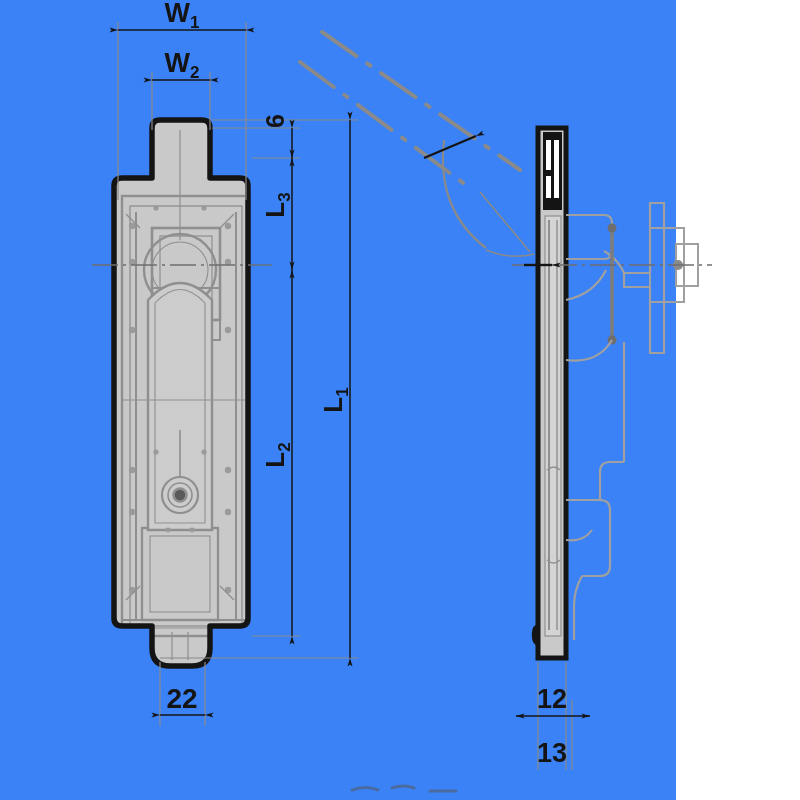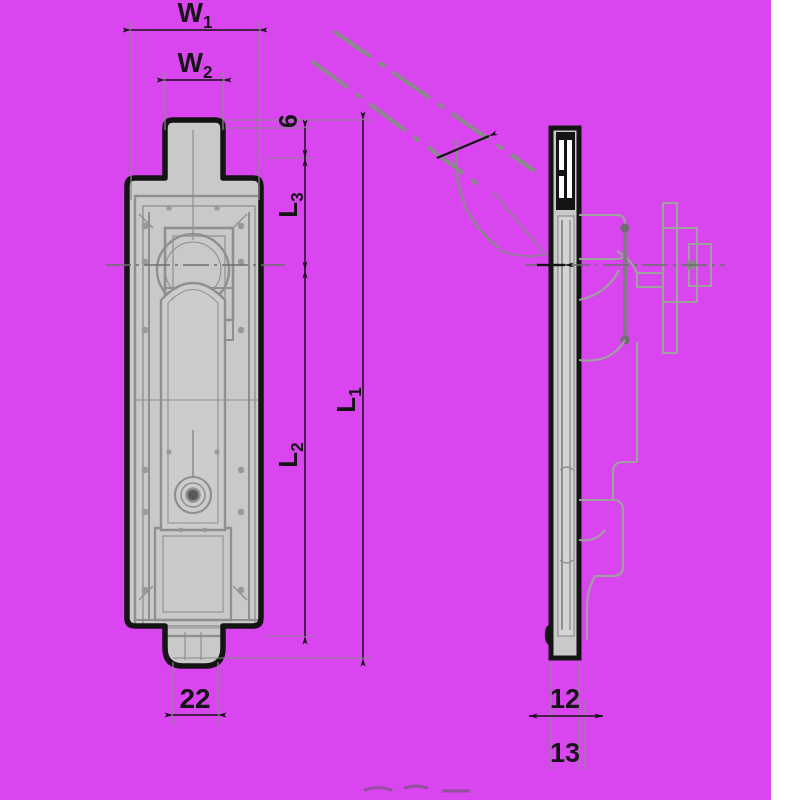--- a/index.html
+++ b/index.html
@@ -1,18 +1,18 @@
 <!DOCTYPE html>
 <html><head>
 <meta charset="utf-8">
 <style>
   html,body{margin:0;padding:0;background:#ffffff;}
   body{width:800px;height:800px;overflow:hidden;
        font-family:"Liberation Sans",sans-serif;}
-  #stage{position:relative;width:758px;height:800px;background:#d946ef;padding-left:13px;}
+  #stage{position:relative;width:676px;height:800px;background:#3b82f6;}
   svg{display:block;}
   .dimtxt{font-family:"Liberation Sans",sans-serif;font-weight:bold;fill:#141414;}
 </style>
 </head>
 <body>
 
 <div id="stage">
 <svg width="800" height="800" viewBox="0 0 800 800">
 
   <defs>

